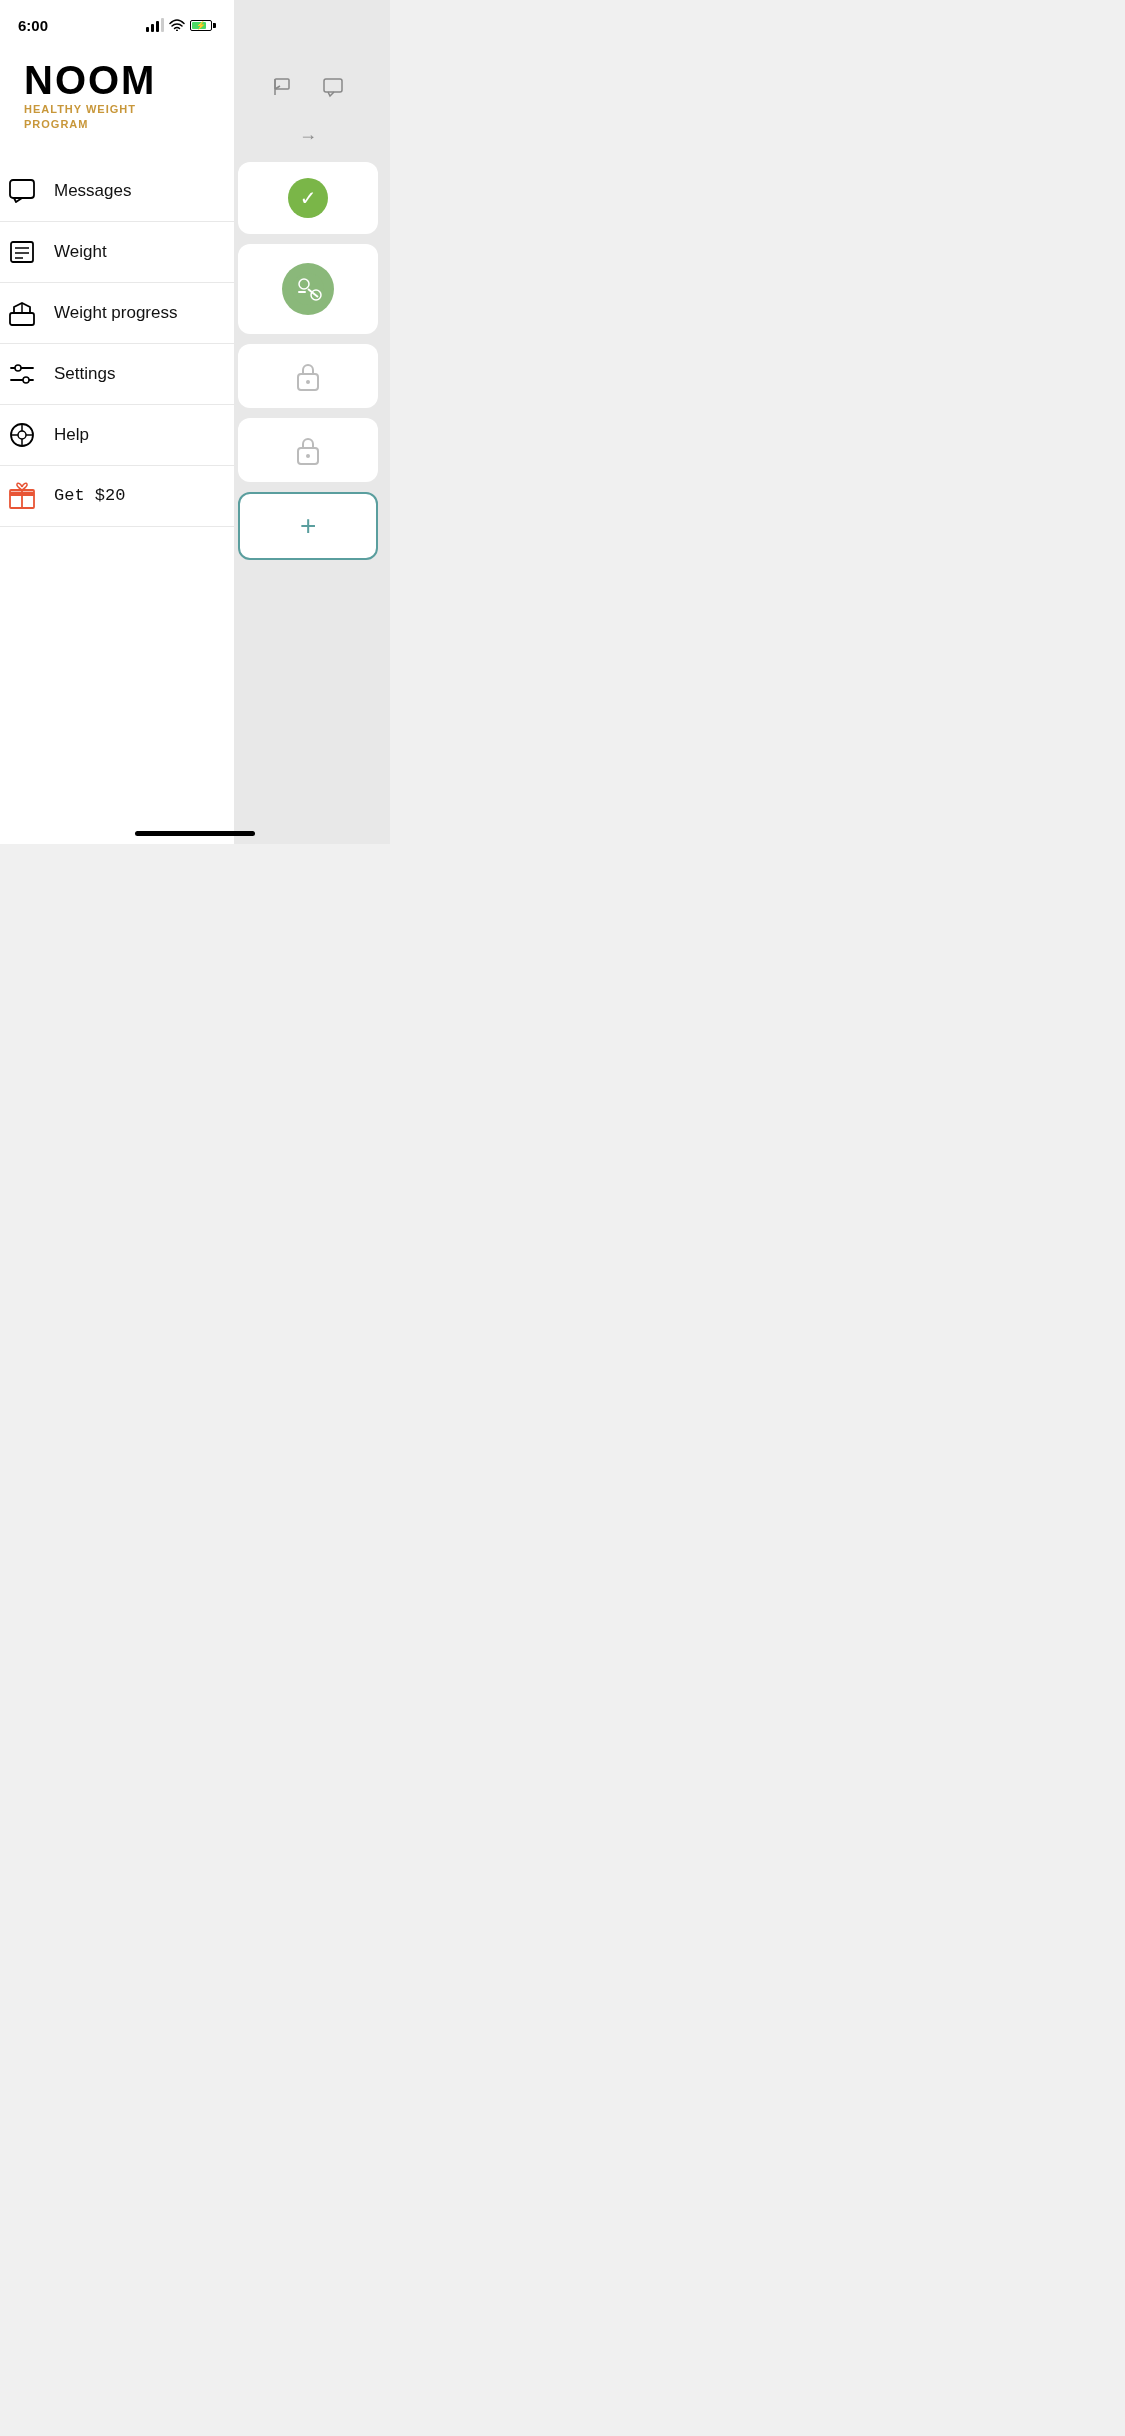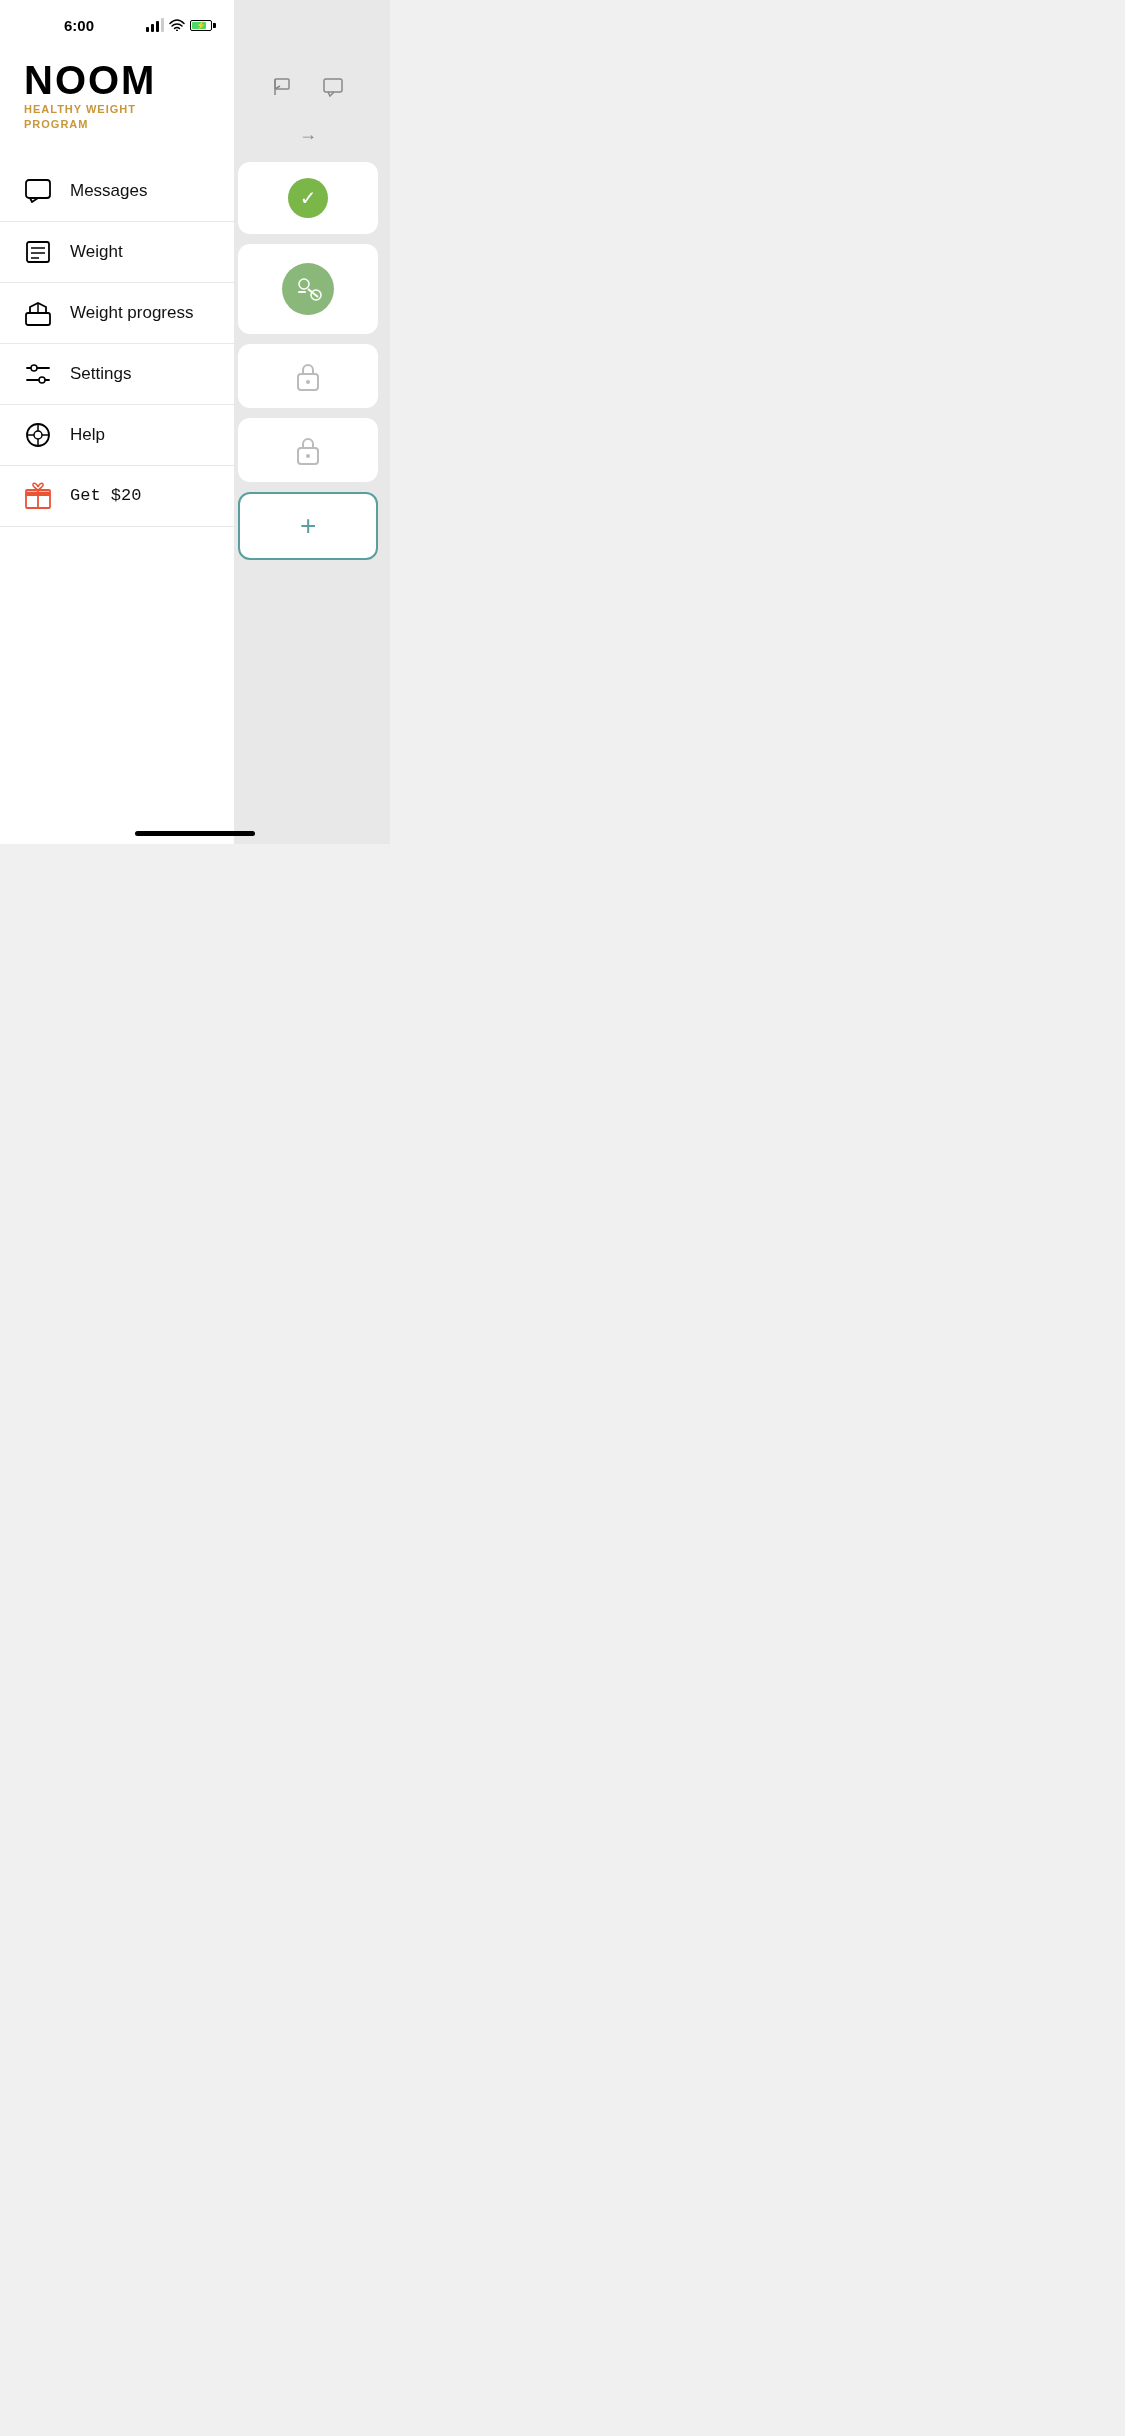--- a/index.html
+++ b/index.html
@@ -111,21 +111,20 @@
       flex-direction: column;
     }
 
     
     .status-bar {
       display: flex;
       justify-content: space-between;
       align-items: center;
       padding: 12px 18px 6px 18px;
       height: 44px;
-      margin-left: 46px;
     }
 
     .status-time {
       font-size: 15px;
       font-weight: 600;
       color: #000;
     }
 
     .status-icons {
       display: flex;
@@ -216,21 +215,21 @@
     }
 
     .nav-items {
       flex: 1;
       padding: 8px 0;
     }
 
     .nav-item {
       display: flex;
       align-items: center;
-      padding: 16px 24px;
+      padding: 16px 8px;
       border-bottom: 1px solid #e8e8e8;
       cursor: pointer;
     }
 
     .nav-item:last-child {
       border-bottom: 1px solid #e8e8e8;
     }
 
     .nav-icon {
       width: 28px;

